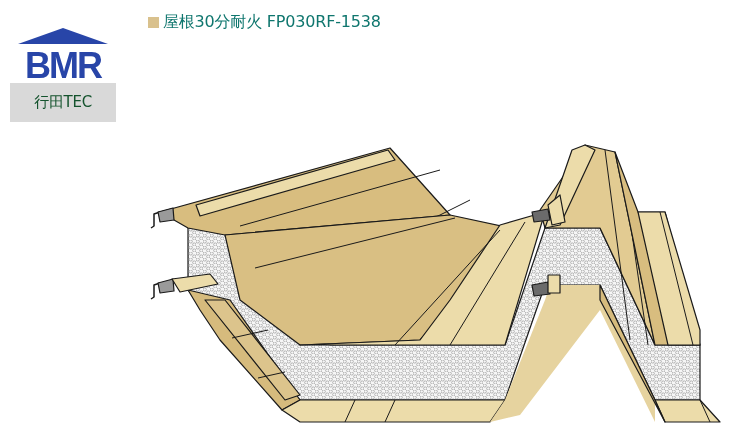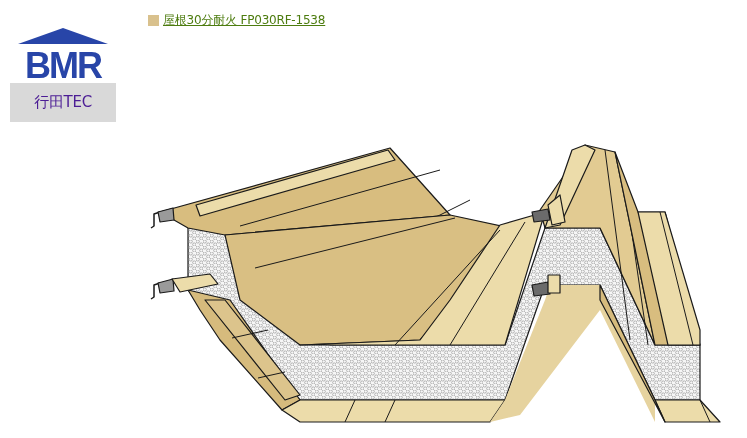--- a/index.html
+++ b/index.html
@@ -1,24 +1,24 @@
 <!DOCTYPE html>
 <html><head>
 <meta charset="utf-8">
 <style>
   html, body { margin: 0; padding: 0; background: #ffffff; }
   body { width: 747px; height: 438px; position: relative; overflow: hidden;
          font-family: "DejaVu Sans", "Liberation Sans", sans-serif; }
   .logo { position: absolute; left: 10px; top: 26px; width: 106px; height: 64px; }
   .site-badge { position: absolute; left: 10px; top: 83px; width: 106px; height: 39px;
-                background: #d9d9d9; color: #4c1d95; font-size: 15px;
+                background: #d9d9d9; color: #14532d; font-size: 15px;
                 display: flex; align-items: center; justify-content: center; letter-spacing: -0.3px; }
   .title-row { position: absolute; left: 148px; top: 12px; display: flex; align-items: center; gap: 4px; }
   .title-swatch { width: 11px; height: 11px; background: #d9c18d; display: inline-block; }
-  .title-text { font-size: 12px; color: #4d7c0f; letter-spacing: -0.2px; text-decoration: underline; }
+  .title-text { font-size: 16px; color: #0f766e; letter-spacing: -0.2px; }
   .diagram { position: absolute; left: 0; top: 0; width: 747px; height: 438px; }
 </style>
 </head>
 <body>
 
 <div class="logo">
   <svg width="106" height="64" viewBox="0 0 106 64">
     <polygon points="53,2 8,18 98,18" fill="#2845a8"></polygon>
     <text x="53" y="52" text-anchor="middle" font-family="'Liberation Sans', sans-serif" font-size="36" font-weight="bold" fill="#2845a8" letter-spacing="-2">BMR</text>
     <rect x="4" y="57" width="98" height="4" fill="#2845a8"></rect>

